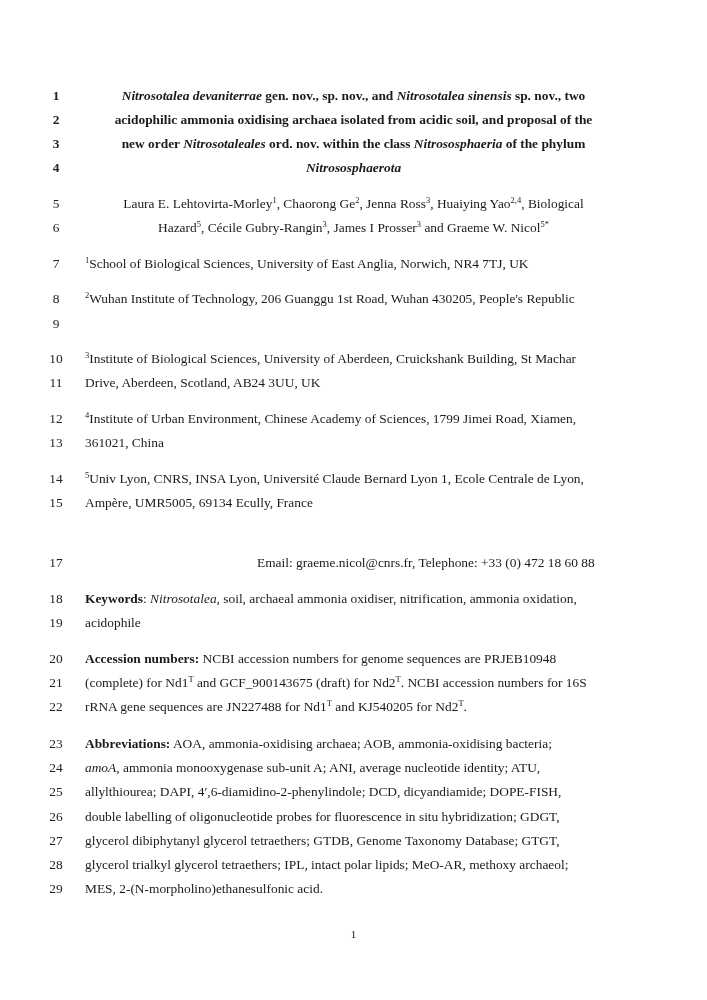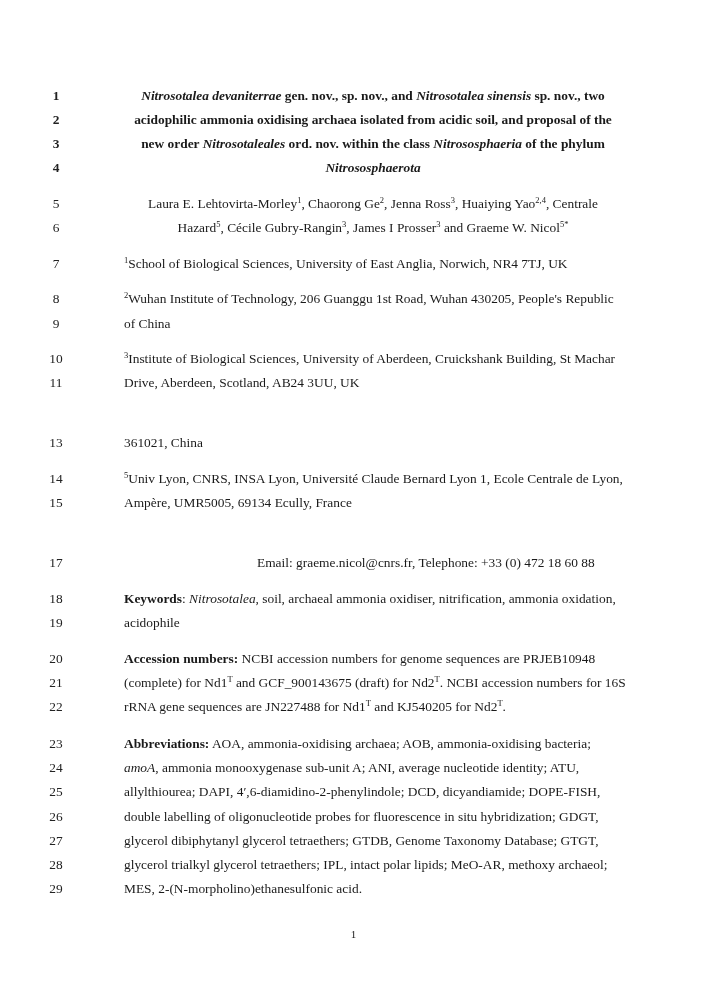--- a/index.html
+++ b/index.html
@@ -34,21 +34,20 @@
       position: absolute;
       left: 44px;
       width: 24px;
       text-align: center;
       color: #222;
     }
     .txt {
       position: absolute;
       left: 85px;
       right: 85px;
-      margin-left: 39px;
     }
     .txt.center {
       left: 85px;
       right: 85px;
       text-align: center;
     }
     .title { font-weight: bold; }
     sup { font-size: 8.5px; line-height: 0; vertical-align: 5px; }
     .b { font-weight: bold; }
     .i { font-style: italic; }
@@ -89,50 +88,53 @@
   <div class="line title" style="top:159px;">
     <span class="ln">4</span>
     <span class="txt center">
       <span class="i">Nitrososphaerota</span>
     </span>
   </div>
 
   <div class="line" style="top:195px;">
     <span class="ln">5</span>
     <span class="txt center">
-      <span>Laura E. Lehtovirta-Morley</span><sup>1</sup><span>, Chaorong Ge</span><sup>2</sup><span>, Jenna Ross</span><sup>3</sup><span>, Huaiying Yao</span><sup>2,4</sup><span>, Centrale</span>
+      <span>Laura E. Lehtovirta-Morley</span><sup>1</sup><span>, Chaorong Ge</span><sup>2</sup><span>, Jenna Ross</span><sup>3</sup><span>, Huaiying Yao</span><sup>2,4</sup><span>, Biological</span>
     </span>
   </div>
   <div class="line" style="top:219px;">
     <span class="ln">6</span>
     <span class="txt center">
       <span>Hazard</span><sup>5</sup><span>, Cécile Gubry-Rangin</span><sup>3</sup><span>, James I Prosser</span><sup>3</sup><span> and Graeme W. Nicol</span><sup>5*</sup>
     </span>
   </div>
 
   <div class="line" style="top:255px;">
     <span class="ln">7</span>
     <span class="txt"><sup>1</sup><span>School of Biological Sciences, University of East Anglia, Norwich, NR4 7TJ, UK</span></span>
   </div>
   <div class="line" style="top:290px;">
     <span class="ln">8</span>
     <span class="txt"><sup>2</sup><span>Wuhan Institute of Technology, 206 Guanggu 1st Road, Wuhan 430205, People's Republic</span></span>
   </div>
   <div class="line" style="top:315px;">
     <span class="ln">9</span>
-    <span class="txt">of China</span>
   </div>
   <div class="line" style="top:350px;">
     <span class="ln">10</span>
     <span class="txt"><sup>3</sup><span>Institute of Biological Sciences, University of Aberdeen, Cruickshank Building, St Machar</span></span>
   </div>
   <div class="line" style="top:374px;">
     <span class="ln">11</span>
     <span class="txt">Drive, Aberdeen, Scotland, AB24 3UU, UK</span>
   </div>
+  <div class="line" style="top:410px;">
+    <span class="ln">12</span>
+    <span class="txt"><sup>4</sup><span>Institute of Urban Environment, Chinese Academy of Sciences, 1799 Jimei Road, Xiamen,</span></span>
+  </div>
   <div class="line" style="top:434px;padding-left:40px;">
     <span class="ln">13</span>
     <span class="txt">361021, China</span>
   </div>
   <div class="line" style="top:470px;">
     <span class="ln">14</span>
     <span class="txt"><sup>5</sup><span>Univ Lyon, CNRS, INSA Lyon, Université Claude Bernard Lyon 1, Ecole Centrale de Lyon,</span></span>
   </div>
   <div class="line" style="top:494px;">
     <span class="ln">15</span>

